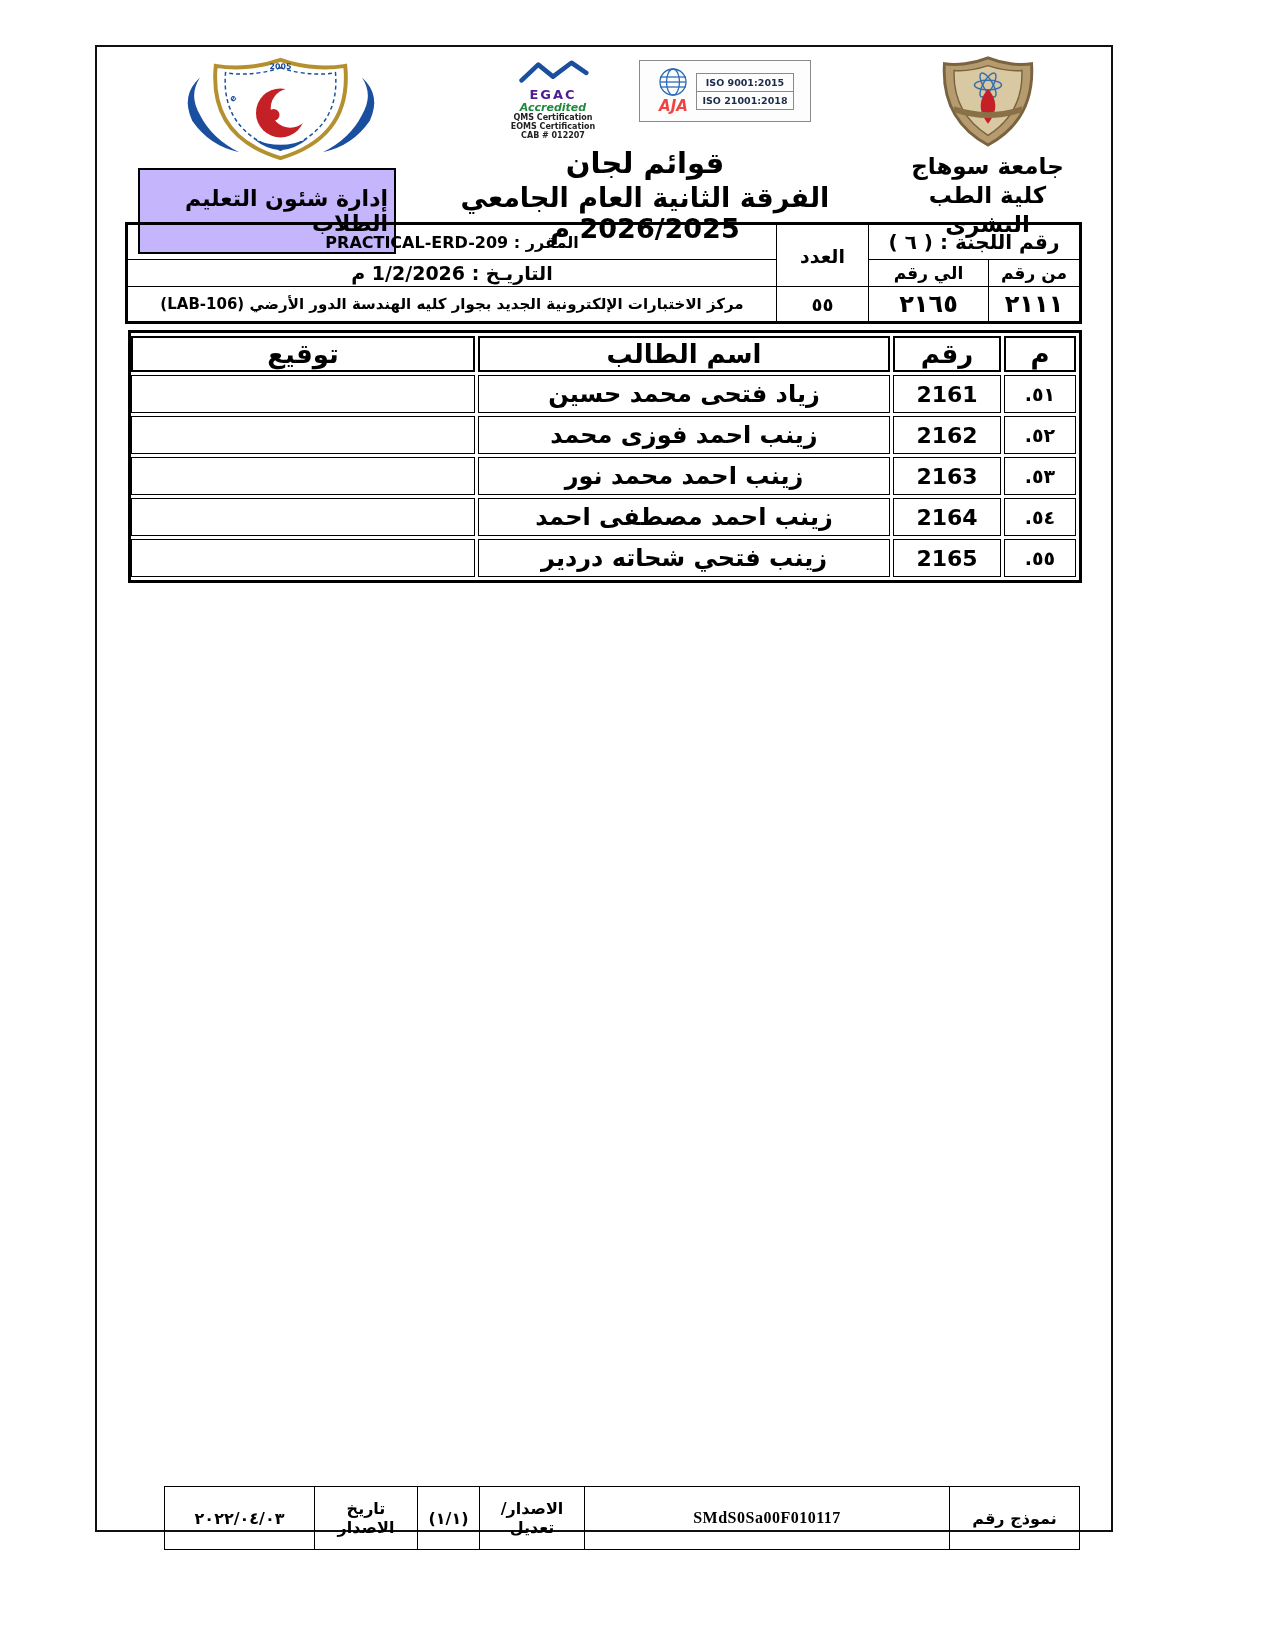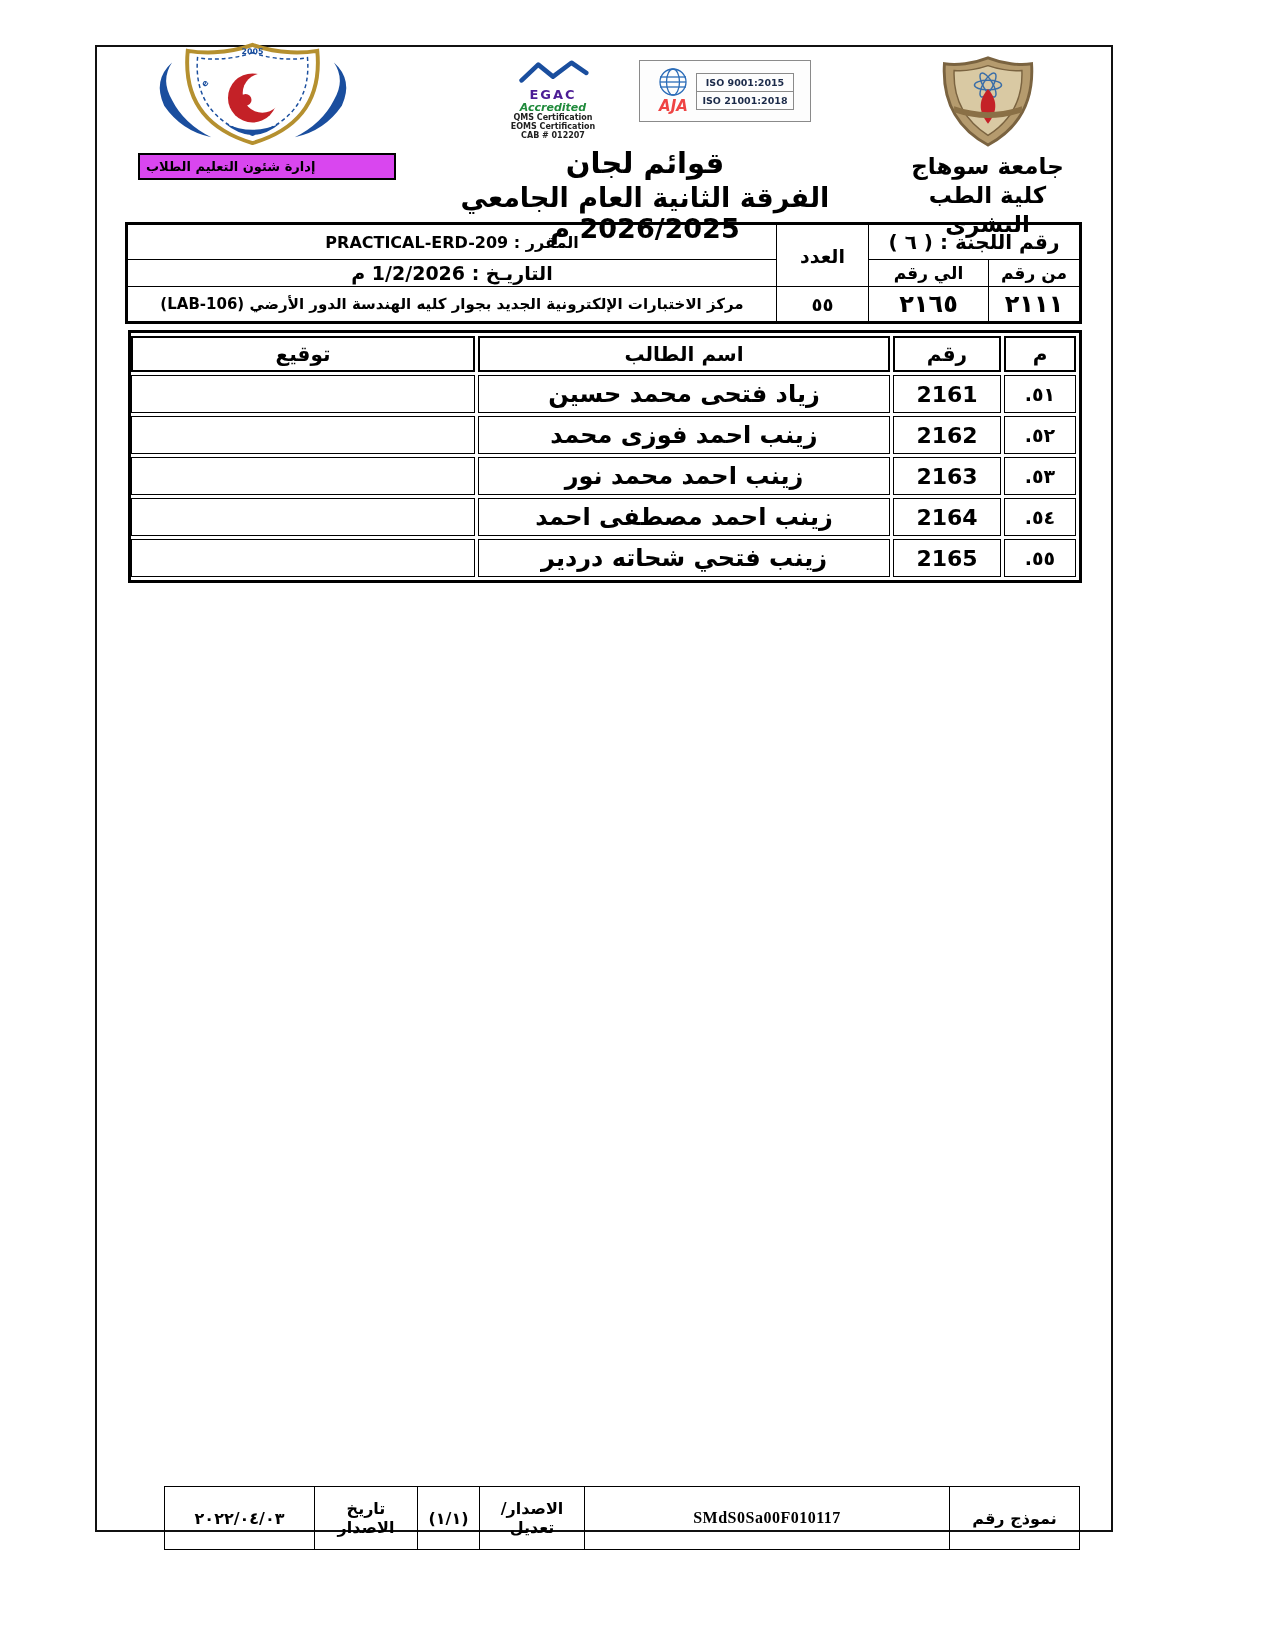--- a/index.html
+++ b/index.html
@@ -37,43 +37,43 @@
   .aja-box { width: 172px; height: 62px; border: 1.5px solid #8a8a8a; display: flex; direction: ltr; align-items: center; justify-content: center; gap: 6px; padding: 2px; background: #fdfdfd; }
   .aja-left { text-align: center; }
   .aja-name { color: #ef4444; font-weight: bold; font-style: italic; font-size: 15px; margin-top: -4px; }
   .aja-right { border: 1px solid #8a8a8a; }
   .iso-line { font-size: 9.5px; font-weight: bold; color: #1c2b4a; padding: 3px 5px; white-space: nowrap; }
   .iso-line + .iso-line { border-top: 1px solid #8a8a8a; }
   .doc-title { font-size: 29px; font-weight: bold; margin-top: 6px; }
   .doc-subtitle { font-size: 27px; font-weight: bold; margin-top: 2px; }
 
   
-  .fac-block { position: absolute; top: 41px; left: 138px; width: 258px; text-align: left; }
-  .admin-box { border: 2.5px solid #000; font-size: 13px; font-weight: bold; padding: 4px 6px; margin-top: 2px; background: #d946ef; }
+  .fac-block { position: absolute; top: 56px; left: 138px; width: 258px; text-align: right; }
+  .admin-box { border: 2.5px solid #000; font-size: 22px; font-weight: bold; padding: 16px 6px; margin-top: 2px; background: #c4b5fd; }
 
   
   .info-wrap { position: absolute; top: 222px; left: 128px; width: 954px; }
   table.info { width: 100%; border-collapse: collapse; border: 3px solid #000; table-layout: fixed; }
   table.info td { border: 1.5px solid #000; text-align: center; vertical-align: middle; font-weight: bold; padding: 2px 4px; }
   tr.r1 td { height: 36px; }
   tr.r2 td { height: 26px; }
   tr.r3 td { height: 36px; }
   .c-committee { font-size: 20px; }
   .c-countlab  { font-size: 19px; }
   .c-course    { font-size: 16px; }
   .c-fromlab, .c-tolab { font-size: 17px; }
   .c-fromval, .c-toval { font-size: 24px; }
   .c-countval  { font-size: 18px; }
   .c-date      { font-size: 19px; }
   .c-loc       { font-size: 15px; }
 
   
   .students-wrap { position: absolute; top: 330px; left: 128px; width: 954px; border: 3px solid #000; background: #fff; }
   table.students { width: 100%; border-collapse: separate; border-spacing: 3px; table-layout: fixed; }
-  table.students th { border: 2.5px solid #000; font-size: 20px; font-weight: bold; height: 36px; text-align: center; vertical-align: middle; }
+  table.students th { border: 2.5px solid #000; font-size: 26px; font-weight: bold; height: 36px; text-align: center; vertical-align: middle; }
   table.students td { border: 1.5px solid #000; height: 38px; text-align: center; vertical-align: middle; }
   td.sn { font-size: 19px; font-weight: bold; }
   td.no { font-size: 22px; font-weight: bold; }
   td.nm { font-size: 24px; font-weight: bold; }
 
   
   .footer-wrap { position: absolute; top: 1486px; left: 165px; width: 915px; }
   table.footer { width: 100%; border-collapse: collapse; table-layout: fixed; }
   table.footer td { border: 1.5px solid #000; font-weight: bold; font-size: 16px; text-align: center; vertical-align: middle; height: 29px; padding: 12px 4px; }
   .f-code { font-family: "Liberation Serif", serif; font-size: 18px; letter-spacing: 0.5px; direction: ltr; }

